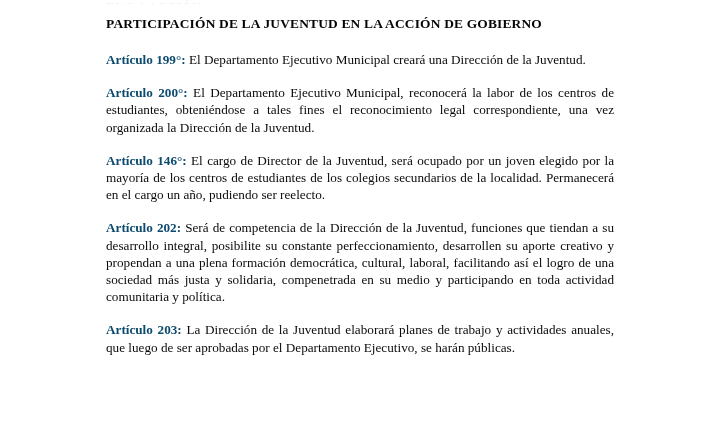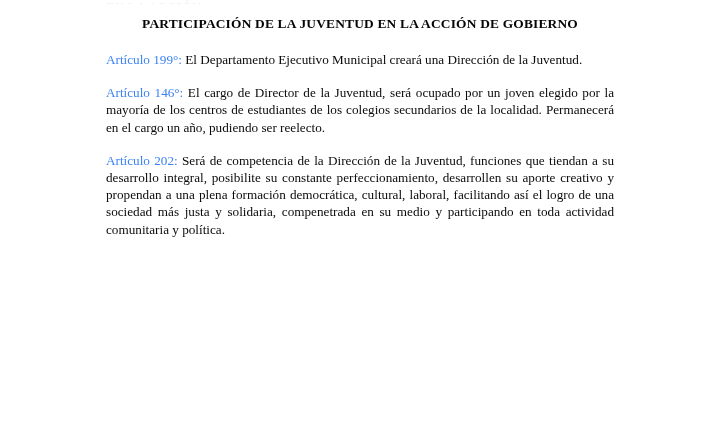--- a/index.html
+++ b/index.html
@@ -35,21 +35,20 @@
   .page {
     position: absolute;
     top: 0;
     left: 106px;
     width: 508px;
   }
 
   .doc-heading {
     font-size: 13.4px;
     font-weight: bold;
-    text-align: center;
     letter-spacing: 0.2px;
     margin: 0;
     padding-top: 15px;
     line-height: 17px;
     color: #050505;
   }
 
   .article {
     font-size: 13.2px;
     line-height: 17.2px;
@@ -61,40 +60,46 @@
 
   .article.first {
     margin-top: 19px;
   }
 
   .article + .article {
     margin-top: 16px;
   }
 
   .article-label {
-    font-weight: normal;
-    color: #3b82f6;
+    font-weight: bold;
+    color: #0c4a6e;
   }
 </style>
 </head>
 <body>
 
 <div class="clipped-top-line">EN LA ACCIÓN</div>
 
 <div class="page">
 
   <h1 class="doc-heading">PARTICIPACIÓN DE LA JUVENTUD EN LA ACCIÓN DE GOBIERNO</h1>
 
   <p class="article first">
     <span class="article-label">Artículo 199°:</span><span> El Departamento Ejecutivo Municipal creará una Dirección de la Juventud.</span>
   </p>
 
+  <p class="article">
+    <span class="article-label">Artículo 200°:</span><span> El Departamento Ejecutivo Municipal, reconocerá la labor de los centros de estudiantes, obteniéndose a tales fines el reconocimiento legal correspondiente, una vez organizada la Dirección de la Juventud.</span>
+  </p>
 
   <p class="article">
     <span class="article-label">Artículo 146°:</span><span> El cargo de Director de la Juventud, será ocupado por un joven elegido por la mayoría de los centros de estudiantes de los colegios secundarios de la localidad. Permanecerá en el cargo un año, pudiendo ser reelecto.</span>
   </p>
 
   <p class="article">
     <span class="article-label">Artículo 202:</span><span> Será de competencia de la Dirección de la Juventud, funciones que tiendan a su desarrollo integral, posibilite su constante perfeccionamiento, desarrollen su aporte creativo y propendan a una plena formación democrática, cultural, laboral, facilitando así el logro de una sociedad más justa y solidaria, compenetrada en su medio y participando en toda actividad comunitaria y política.</span>
   </p>
 
+  <p class="article">
+    <span class="article-label">Artículo 203:</span><span> La Dirección de la Juventud elaborará planes de trabajo y actividades anuales, que luego de ser aprobadas por el Departamento Ejecutivo, se harán públicas.</span>
+  </p>
 
 </div>
 
 </body></html>

